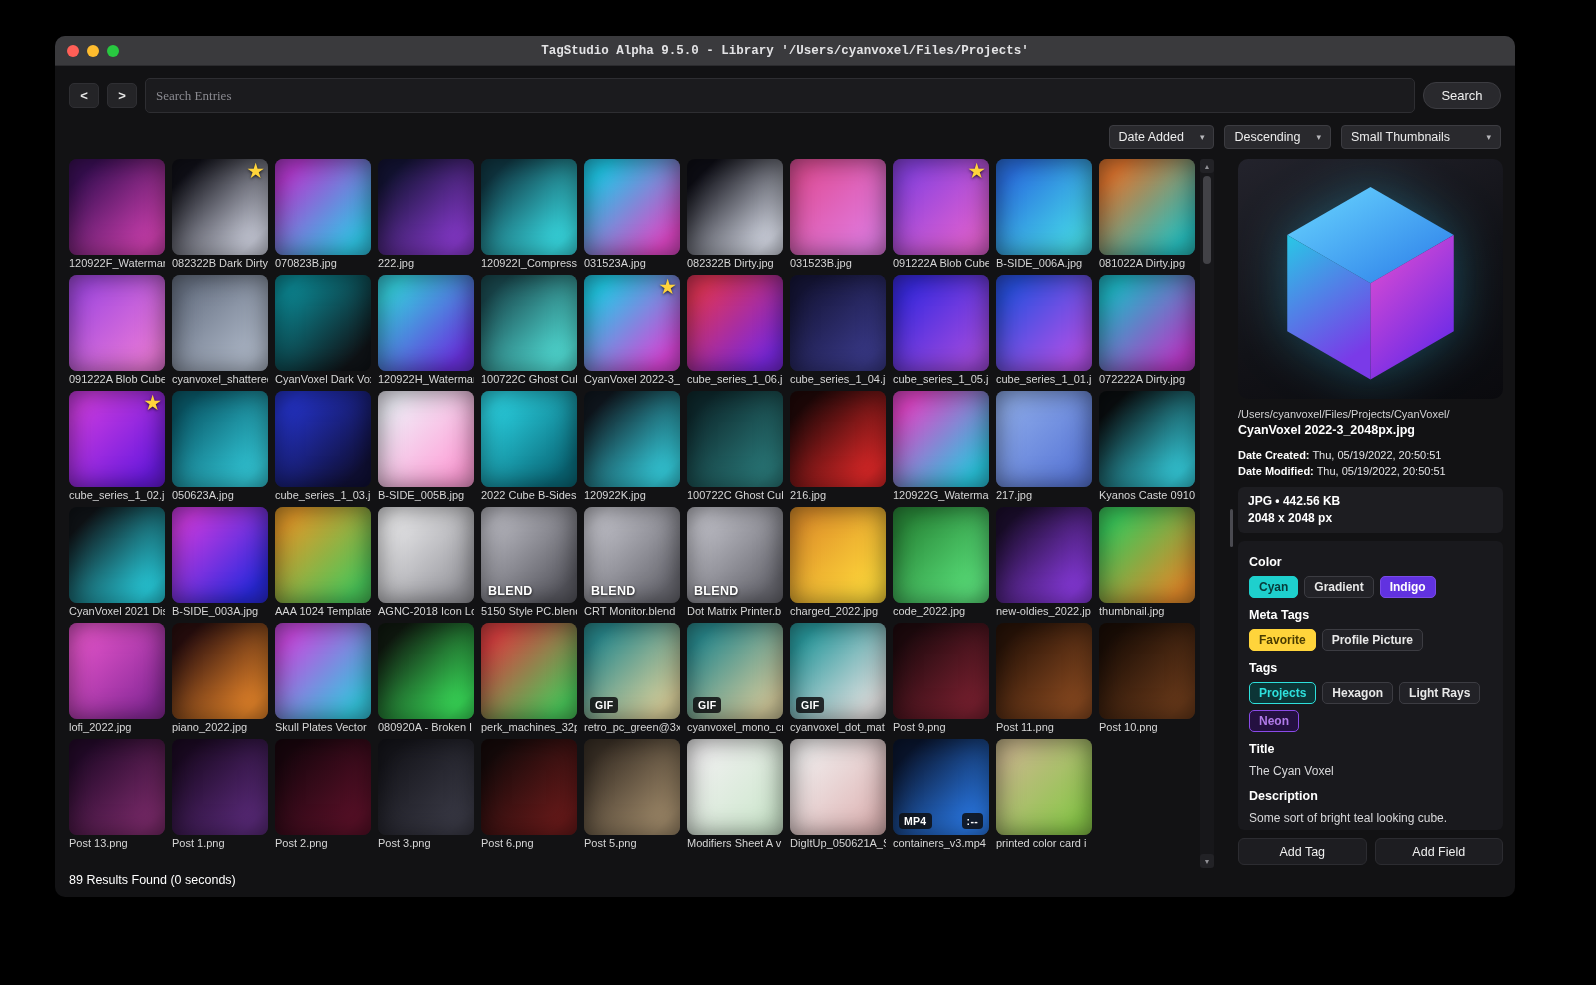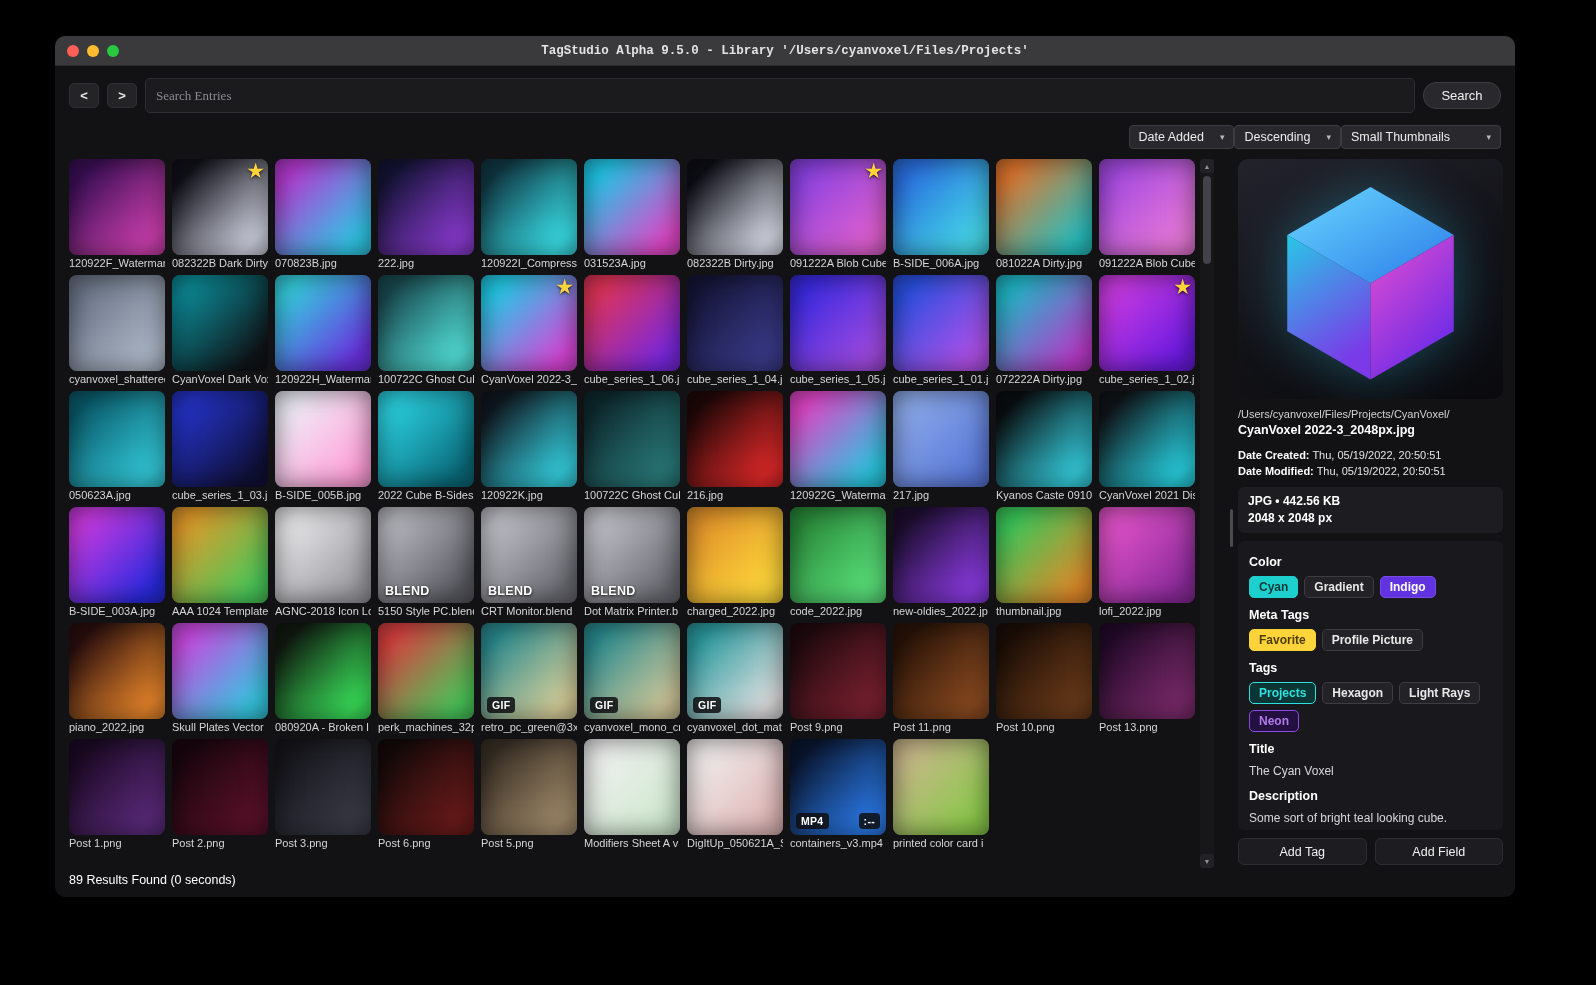--- a/index.html
+++ b/index.html
@@ -19,21 +19,21 @@
   .toolbar { display:flex; gap:8px; padding:12px 14px 4px 14px; align-items:center; flex:0 0 auto; }
   .navbtn { width:30px; height:25px; background:#242427; border:1px solid #2f2f33; color:#e8e8e8;
             border-radius:5px; display:flex; align-items:center; justify-content:center;
             font-size:13px; font-weight:bold; cursor:pointer; }
   .searchbox { flex:1; height:35px; background:#1b1b1e; border:1px solid #2e2e32; border-radius:5px;
                color:#e8e8e8; padding:12px 10px; font-size:13px; font-family:Liberation Serif, serif; outline:none; }
   .searchbox::placeholder { color:#8a8a90; }
   .searchbtn { width:78px; height:27px; background:#29292d; border:1px solid #3c3c41; border-radius:13px;
                color:#f0f0f0; font-size:13px; font-family:"Liberation Sans",sans-serif; cursor:pointer; }
 
-  .sortrow { display:flex; justify-content:flex-end; padding:8px 14px 6px 14px; flex:0 0 auto; }
+  .sortrow { display:flex; justify-content:flex-end; gap:10px; padding:8px 14px 6px 14px; flex:0 0 auto; }
   .dropdown { height:24px; background:#29292d; border:1px solid #3c3c41; border-radius:4px; color:#ececec;
               font-size:12.5px; display:flex; align-items:center; gap:16px; padding:0 9px; cursor:pointer; }
   .dropdown.wide { min-width:160px; justify-content:space-between; }
   .dd-arrow { font-size:9px; color:#b8b8bc; }
 
   .main { display:flex; padding:4px 12px 0 14px; gap:10px; flex:1 1 auto; min-height:0; }
 
   .grid-wrap { display:flex; flex:1 1 auto; min-width:0; }
   .grid { display:grid; grid-template-columns:repeat(11,96px); column-gap:7px; row-gap:4px; align-content:start; }
   .cell { width:96px; cursor:pointer; }
@@ -147,20 +147,24 @@
             <div class="thumb" style="background: linear-gradient(135deg, rgb(16, 56, 68) 15%, rgb(57, 224, 232) 85%);"></div>
             <div class="thumb-label">120922I_Compressed</div>
           </div>
           <div class="cell">
             <div class="thumb" style="background: linear-gradient(135deg, rgb(32, 200, 232) 15%, rgb(224, 72, 200) 85%);"></div>
             <div class="thumb-label">031523A.jpg</div>
           </div>
           <div class="cell">
             <div class="thumb" style="background: linear-gradient(135deg, rgb(14, 14, 22) 15%, rgb(216, 220, 232) 85%);"></div>
             <div class="thumb-label">082322B Dirty.jpg</div>
+          </div>
+          <div class="cell">
+            <div class="thumb" style="background: linear-gradient(135deg, rgb(224, 80, 154) 15%, rgb(224, 122, 224) 85%);"></div>
+            <div class="thumb-label">031523B.jpg</div>
           </div>
           <div class="cell">
             <div class="thumb" style="background: linear-gradient(135deg, rgb(138, 66, 224) 15%, rgb(224, 96, 208) 85%);">
               <span class="star">★</span>
             </div>
             <div class="thumb-label">091222A Blob Cube</div>
           </div>
           <div class="cell">
             <div class="thumb" style="background: linear-gradient(135deg, rgb(42, 112, 224) 15%, rgb(69, 216, 232) 85%);"></div>
             <div class="thumb-label">B-SIDE_006A.jpg</div>

